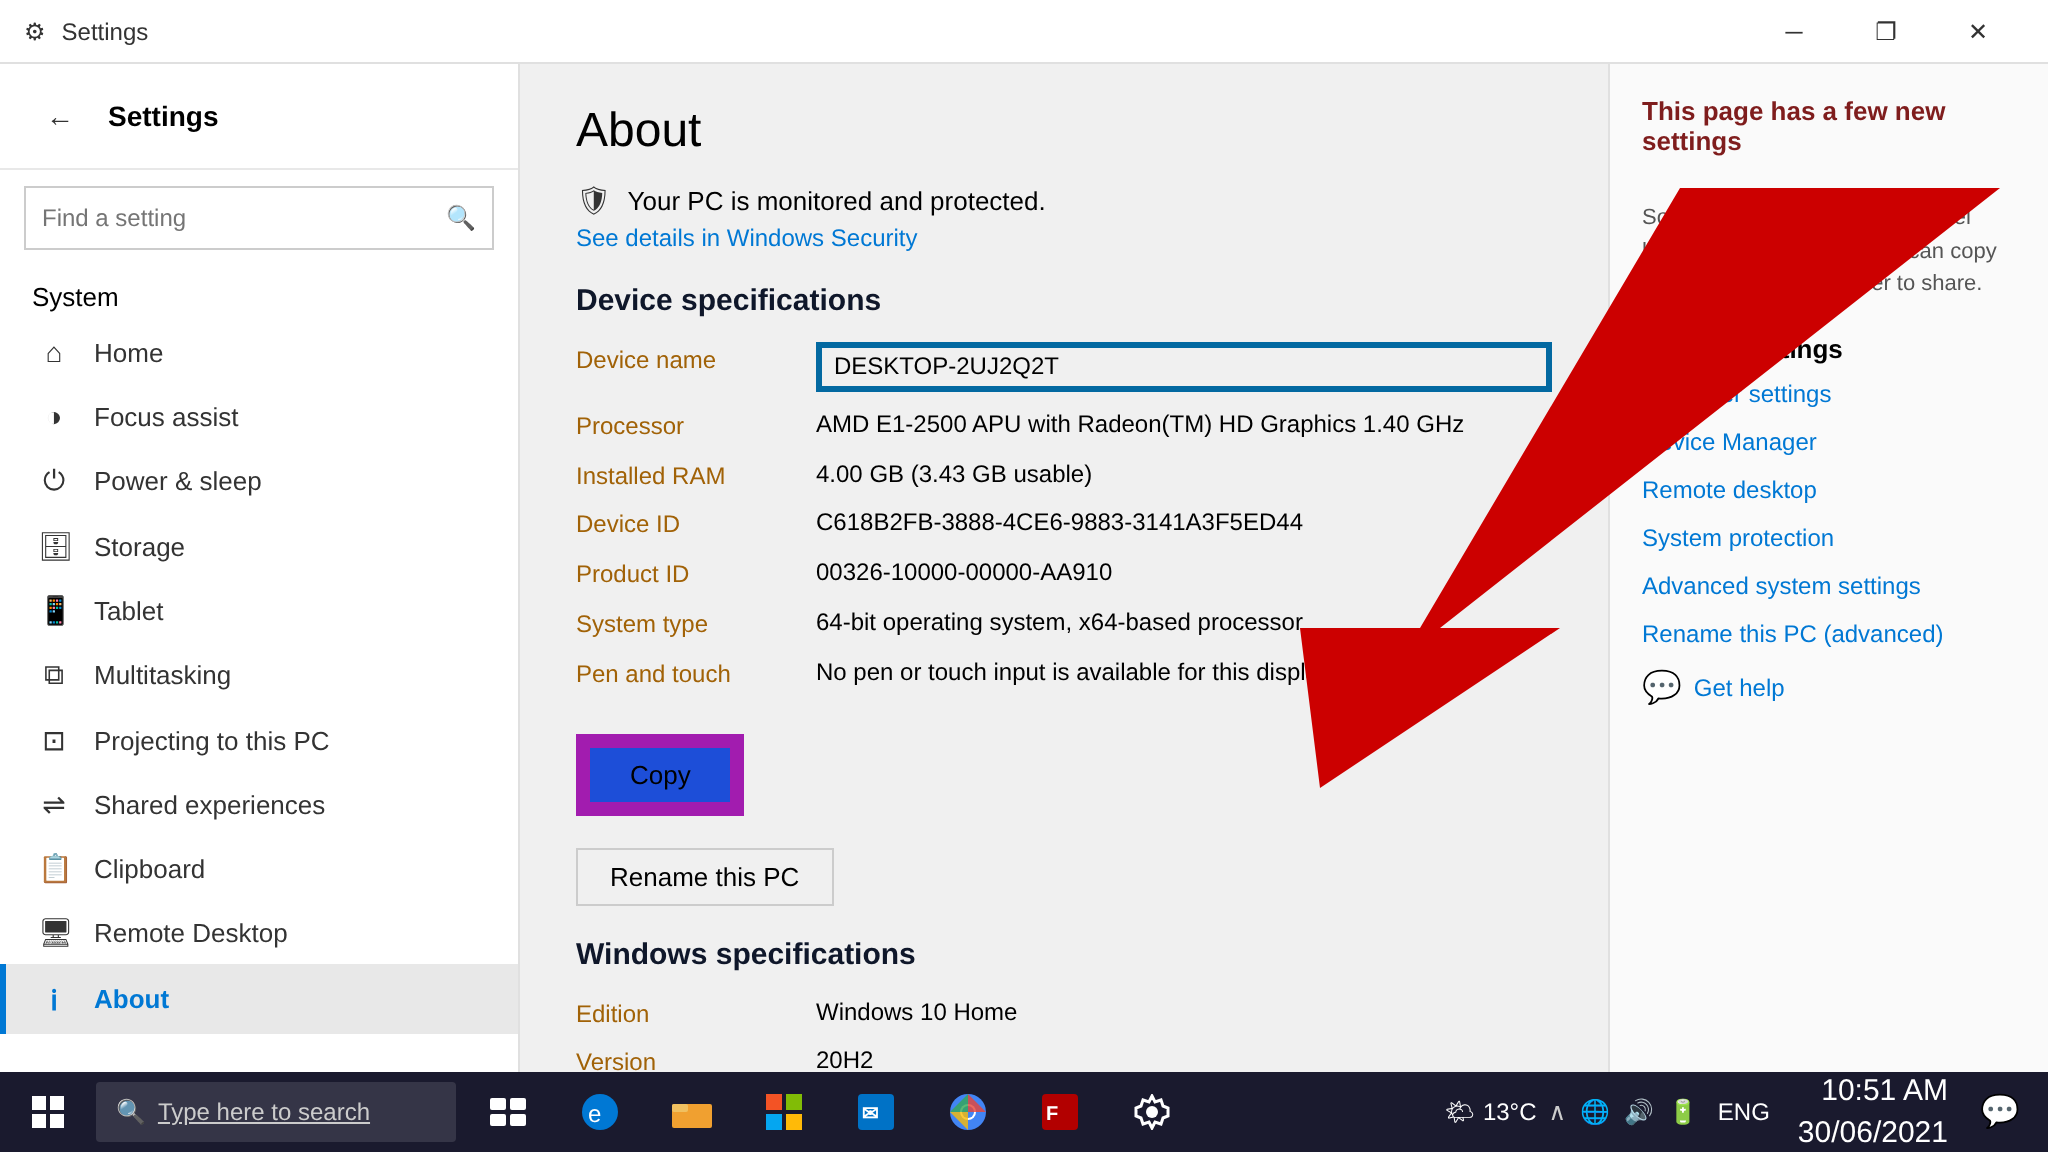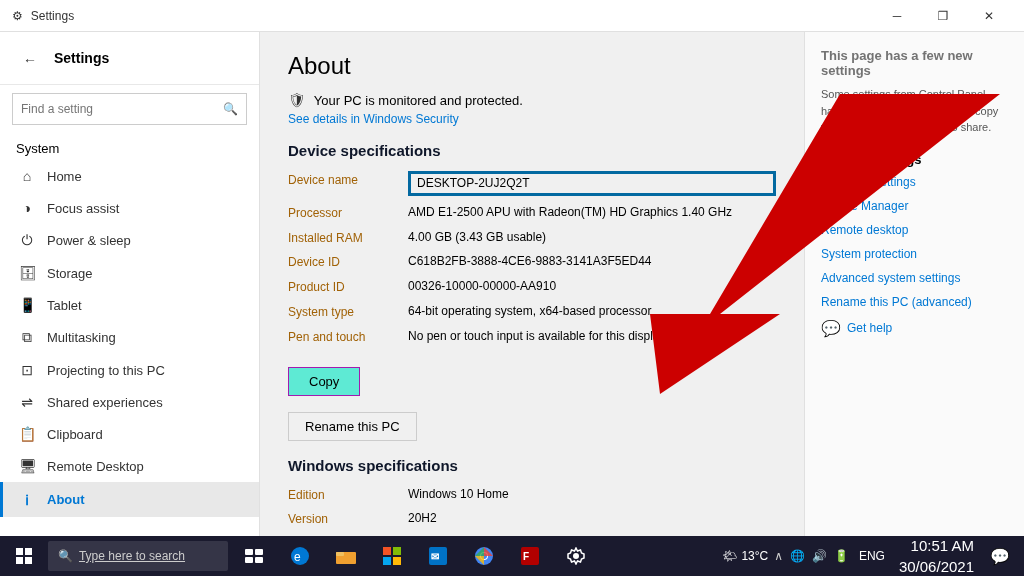--- a/index.html
+++ b/index.html
@@ -37,26 +37,26 @@
     .shield-icon { color: #333; font-size: 14px; }
     .see-details-link { color: #0078d4; font-size: 12px; cursor: pointer; text-decoration: none; margin-bottom: 16px; display: block; }
 
     .section-title { font-size: 15px; font-weight: 700; color: #0f172a; margin-bottom: 12px; margin-top: 8px; }
     .spec-table { width: 100%; }
     .spec-row { display: flex; margin-bottom: 8px; font-size: 12px; }
     .spec-label { width: 120px; color: #a16207; flex-shrink: 0; padding-top: 2px; }
     .spec-value { flex: 1; color: #000; line-height: 1.4; }
     .spec-value.device-name { border: 3px solid #0369a1; padding: 1px 6px; display: inline-block; }
 
-    .copy-btn { margin-top: 10px; margin-bottom: 8px; padding: 6px 20px; background: #5eead4; border: 1px solid #a21caf; font-size: 13px; cursor: pointer; }
+    .copy-btn { margin-top: 10px; margin-bottom: 8px; padding: 6px 20px; background: #1d4ed8; border: 7px solid #a21caf; font-size: 13px; cursor: pointer; }
     .rename-btn { padding: 6px 16px; background: #f0f0f0; border: 1px solid #ccc; font-size: 13px; cursor: pointer; }
 
     
     .new-settings-note { margin-bottom: 16px; }
-    .new-settings-title { font-size: 13px; font-weight: 600; margin-bottom: 8px; color: #737373; }
+    .new-settings-title { font-size: 13px; font-weight: 600; margin-bottom: 23px; color: #7f1d1d; }
     .new-settings-text { font-size: 11px; color: #555; line-height: 1.5; }
     .related-settings-title { font-size: 13px; font-weight: 600; margin-bottom: 8px; color: #000; margin-top: 12px; }
     .related-link { display: block; color: #0078d4; font-size: 12px; cursor: pointer; margin-bottom: 10px; text-decoration: none; }
     .help-row { display: flex; align-items: center; gap: 6px; margin-top: 10px; }
     .help-icon { font-size: 16px; color: #0078d4; }
     .help-link { color: #0078d4; font-size: 12px; cursor: pointer; text-decoration: none; }
 
     
     .taskbar { height: 40px; background: #1a1a2e; display: flex; align-items: center; justify-content: space-between; flex-shrink: 0; padding: 0 4px; }
     .taskbar-left { display: flex; align-items: center; gap: 4px; }

